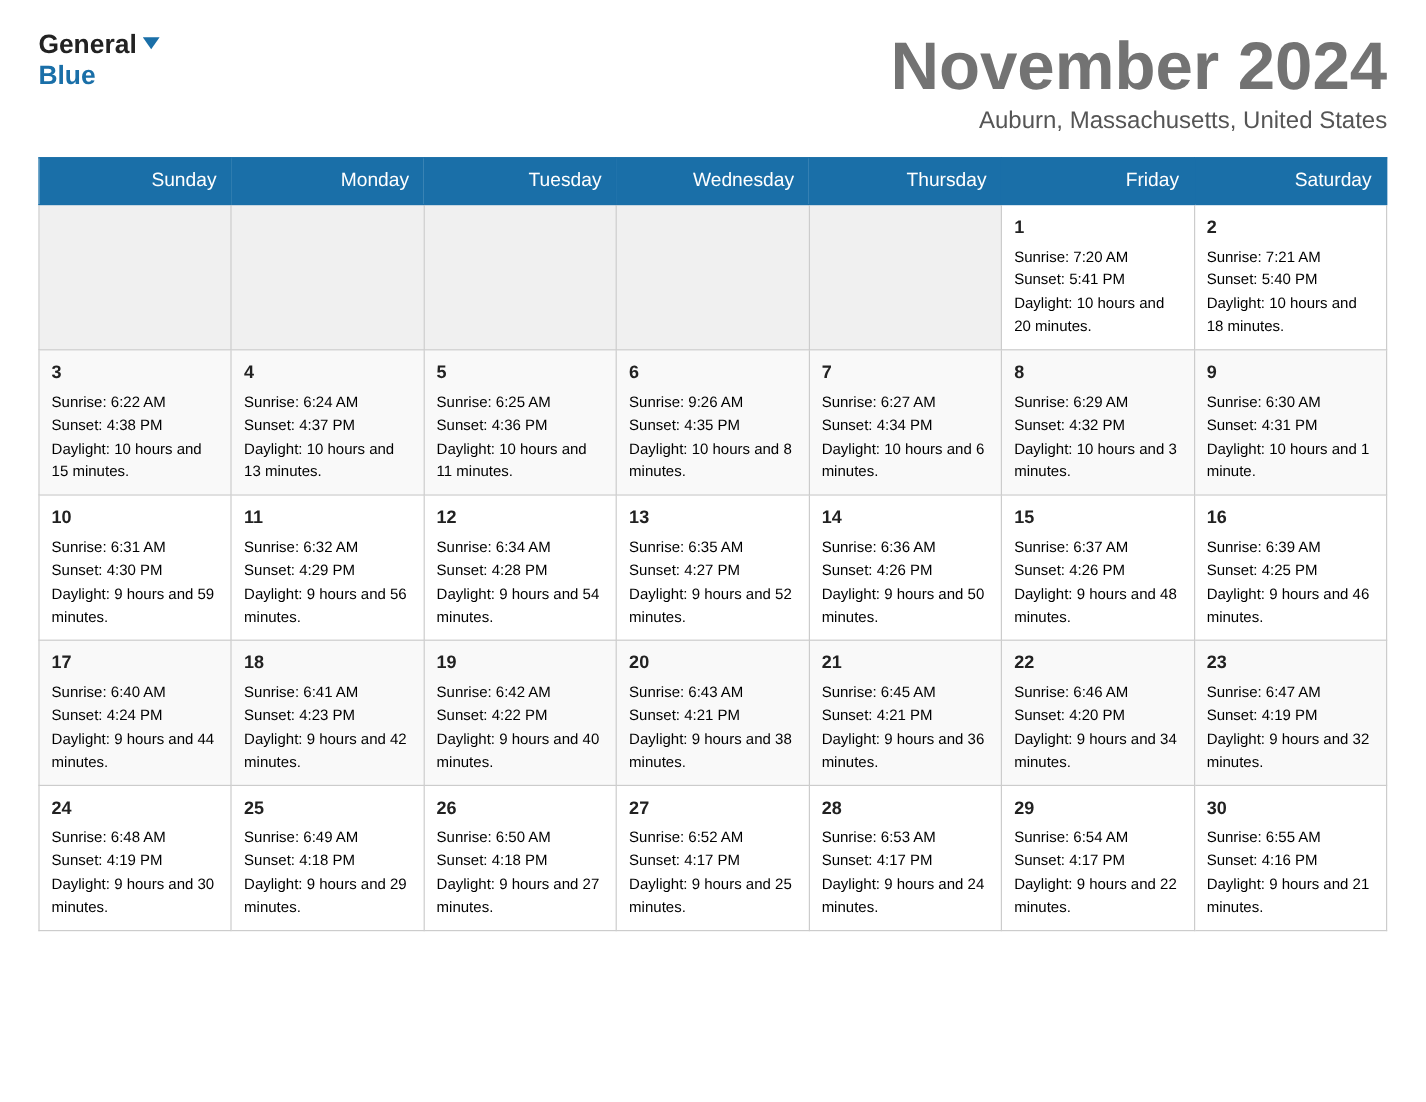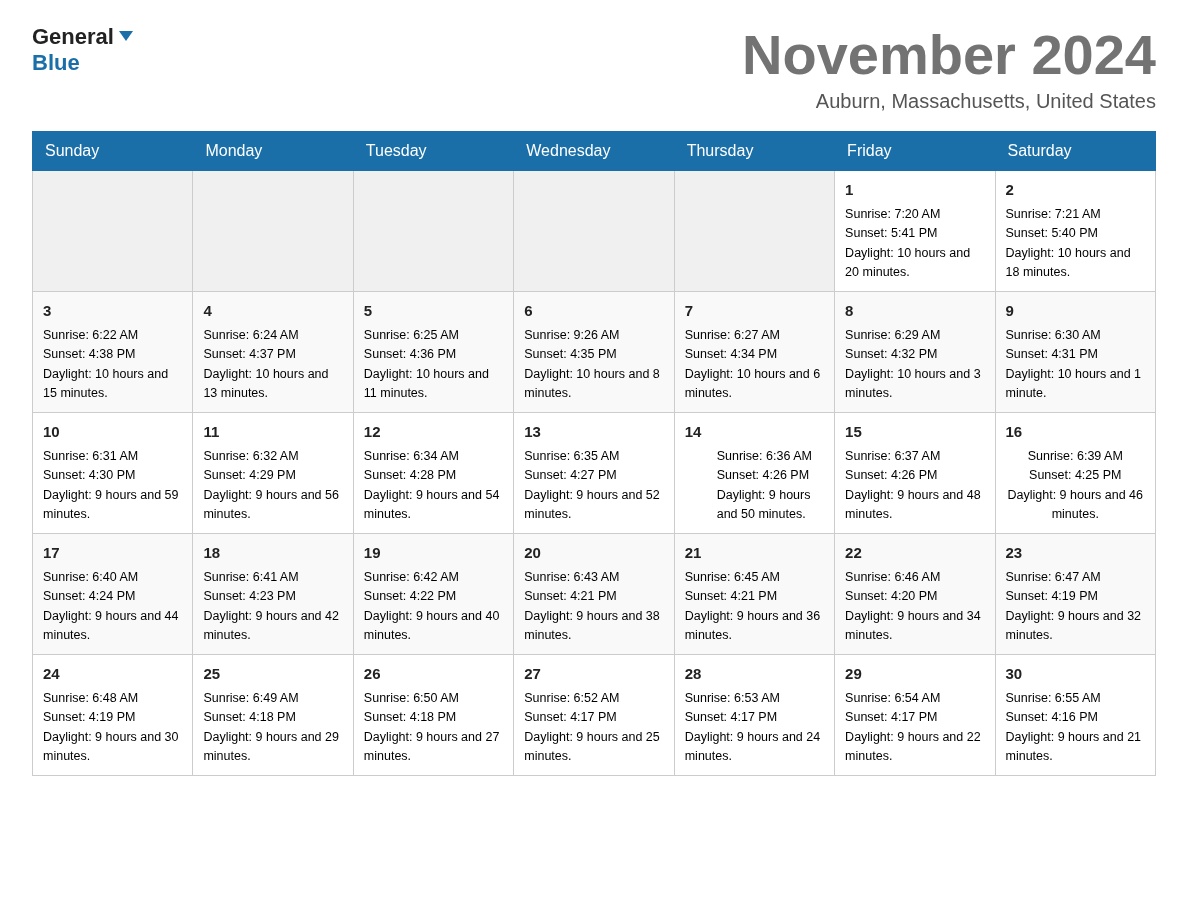--- a/index.html
+++ b/index.html
@@ -45,21 +45,21 @@
       width: 100%;
       border-collapse: collapse;
       table-layout: fixed;
     }
     thead tr th {
       background: #1a6fa8;
       color: #fff;
       font-size: 16px;
       font-weight: normal;
       padding: 10px 12px;
-      text-align: left;
+      text-align: right;
       border: 1px solid #1a6fa8;
     }
     tbody tr td {
       vertical-align: top;
       padding: 8px 10px;
       border: 1px solid #ccc;
       font-size: 13px;
       line-height: 1.5;
       height: 110px;
     }
@@ -217,33 +217,33 @@
 Daylight: 9 hours and 54 minutes.</div>
         </td>
         <td>
           <span class="day-number">13</span>
           <div class="day-info" style="white-space: pre-line;">Sunrise: 6:35 AM
 Sunset: 4:27 PM
 Daylight: 9 hours and 52 minutes.</div>
         </td>
         <td>
           <span class="day-number">14</span>
-          <div class="day-info" style="white-space: pre-line; margin-left: 32px;">Sunrise: 6:36 AM
+          <div class="day-info" style="white-space: pre-line;">Sunrise: 6:36 AM
 Sunset: 4:26 PM
 Daylight: 9 hours and 50 minutes.</div>
         </td>
         <td>
           <span class="day-number">15</span>
           <div class="day-info" style="white-space: pre-line;">Sunrise: 6:37 AM
 Sunset: 4:26 PM
 Daylight: 9 hours and 48 minutes.</div>
         </td>
         <td>
           <span class="day-number">16</span>
-          <div class="day-info" style="white-space: pre-line; text-align: center;">Sunrise: 6:39 AM
+          <div class="day-info" style="white-space: pre-line;">Sunrise: 6:39 AM
 Sunset: 4:25 PM
 Daylight: 9 hours and 46 minutes.</div>
         </td>
       </tr>
       <tr>
         <td>
           <span class="day-number">17</span>
           <div class="day-info" style="white-space: pre-line;">Sunrise: 6:40 AM
 Sunset: 4:24 PM
 Daylight: 9 hours and 44 minutes.</div>

